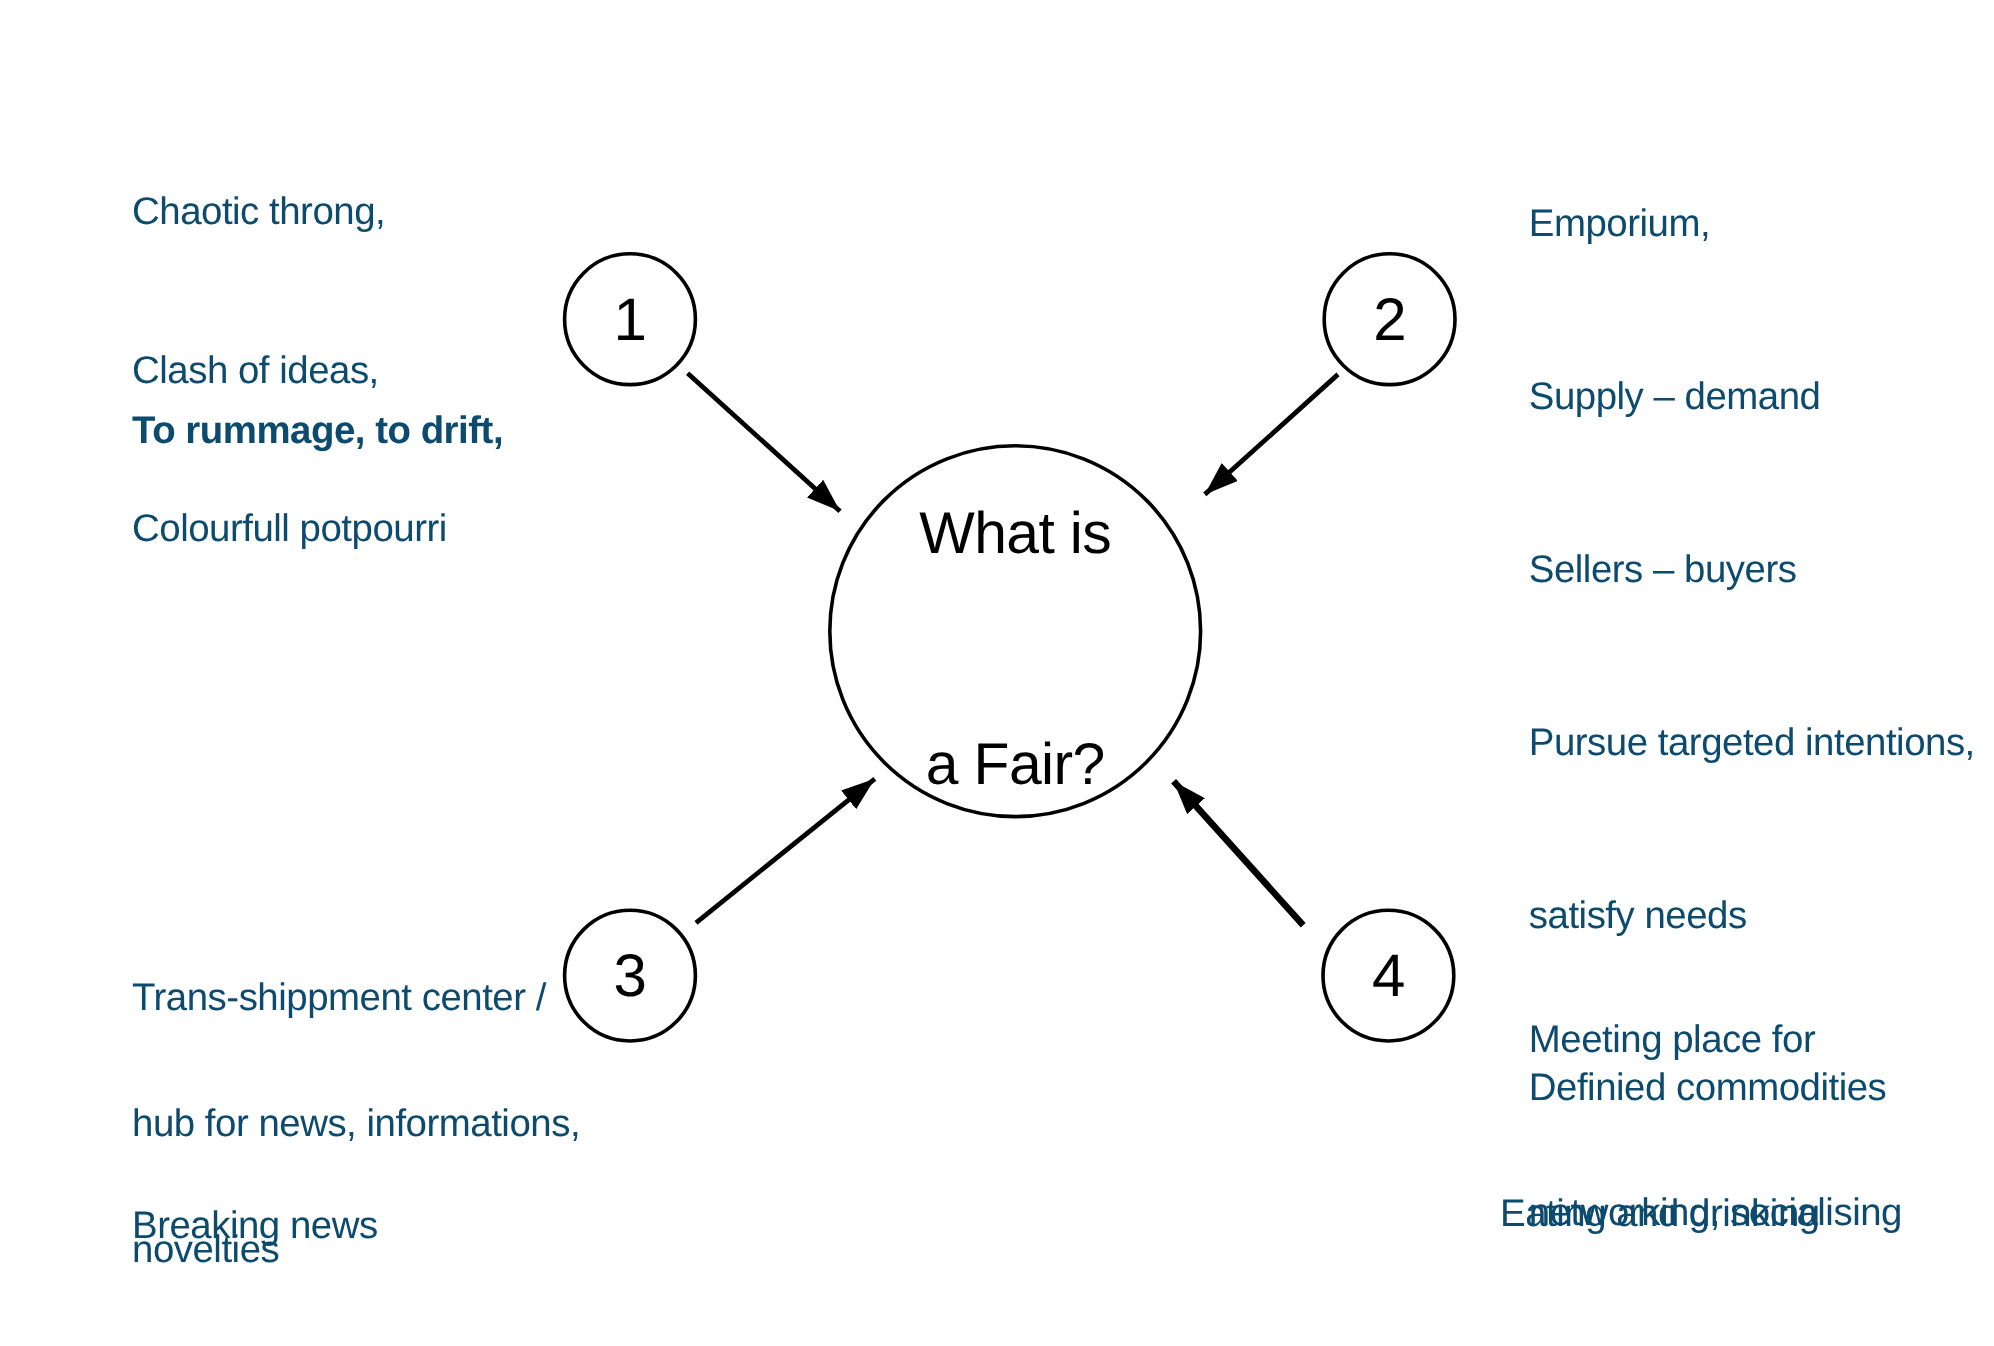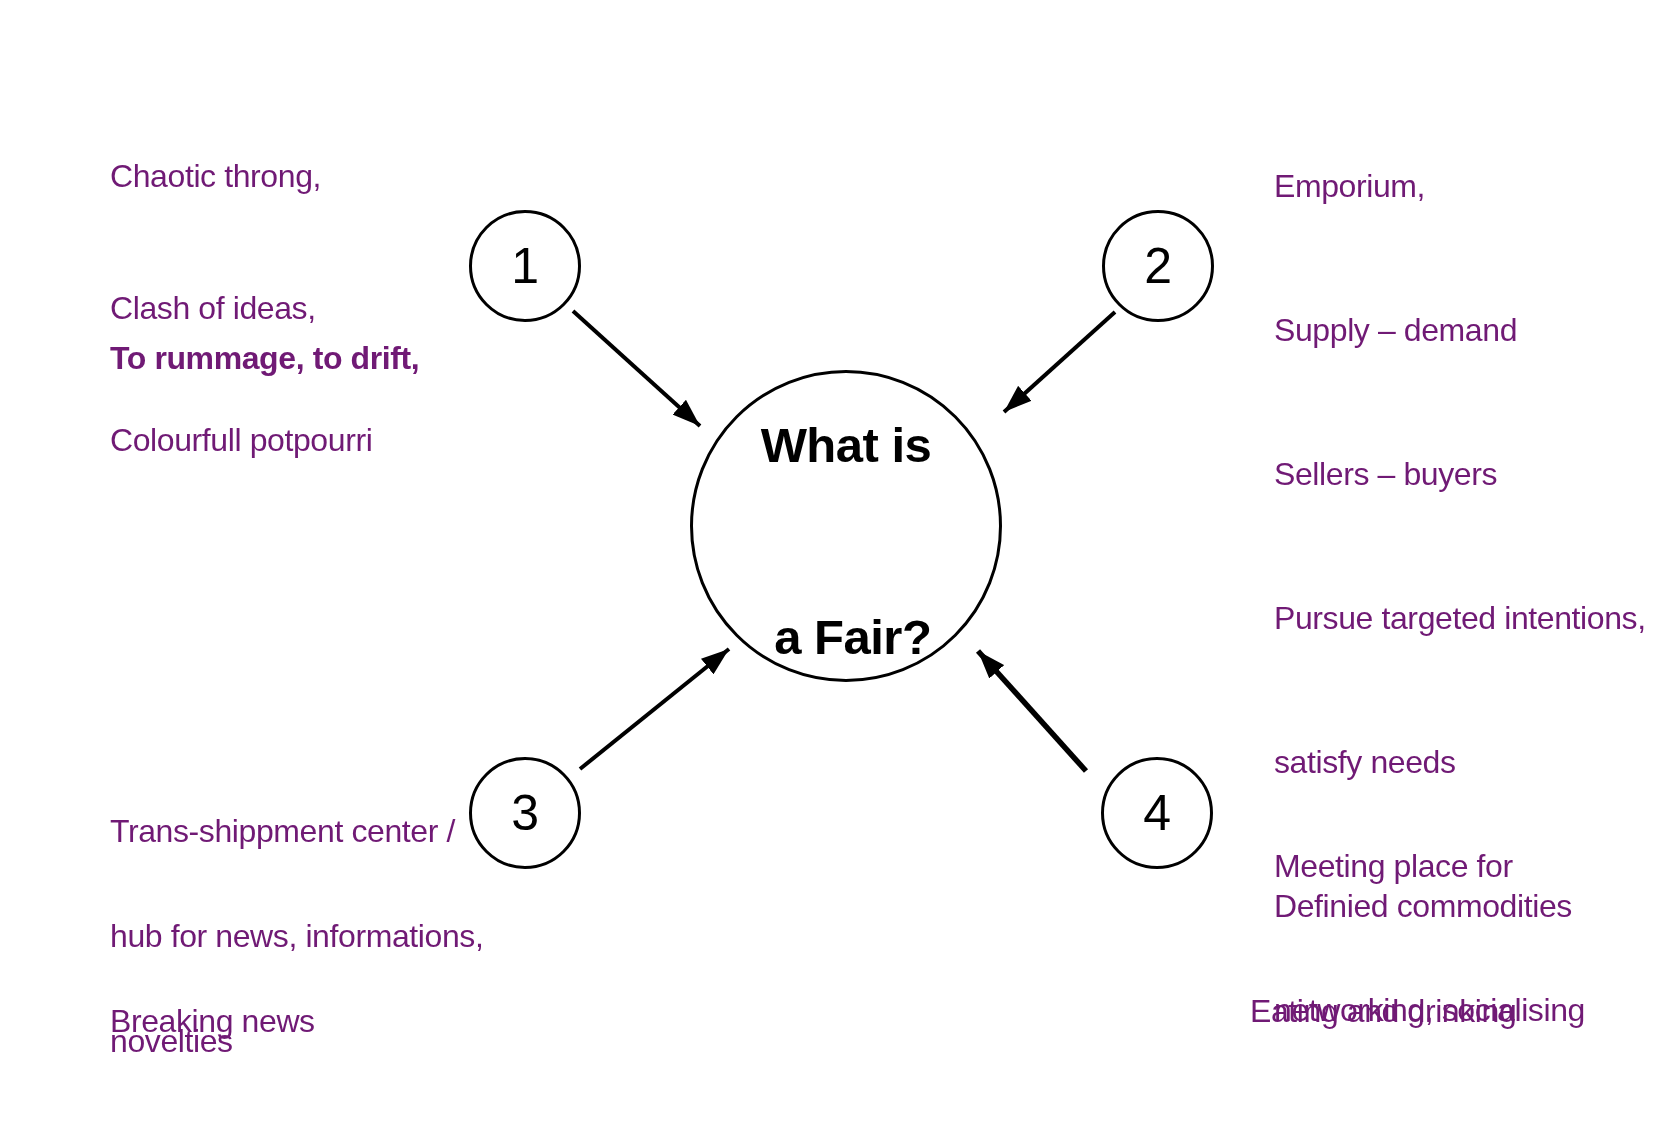--- a/index.html
+++ b/index.html
@@ -37,40 +37,39 @@
     left: 690px;
     top: 370px;
     width: 312px;
     height: 312px;
     padding-top: 30px;
   }
   .center-text {
     font-size: 49px;
     line-height: 64px;
     letter-spacing: -0.5px;
-    text-align: right;
+    text-align: center;
     white-space: pre;
-    font-weight: bold;
   }
   .node-circle {
     width: 112px;
     height: 112px;
     font-size: 50px;
     letter-spacing: -0.5px;
   }
   #node1 { left: 469px;  top: 210px; }
   #node2 { left: 1102px; top: 210px; }
   #node3 { left: 469px;  top: 757px; }
   #node4 { left: 1101px; top: 757px; }
   .tblock {
     position: absolute;
     font-size: 32px;
     letter-spacing: -0.4px;
     white-space: pre;
-    color: #701a75;
+    color: #0c4a6e;
   }
   .lh35 { line-height: 35px; }
   .lh44 { line-height: 44px; }
   .lh46 { line-height: 46px; }
   .lh48 { line-height: 48px; margin-left: 24px; }
   #tl1 { left: 110px;  top: 66px;  }
   #tl2 { left: 110px;  top: 248px; font-weight: bold; }
   #tr1 { left: 1250px; top: 66px;  }
   #bl1 { left: 110px;  top: 744px; }
   #bl2 { left: 110px;  top: 906px; }

